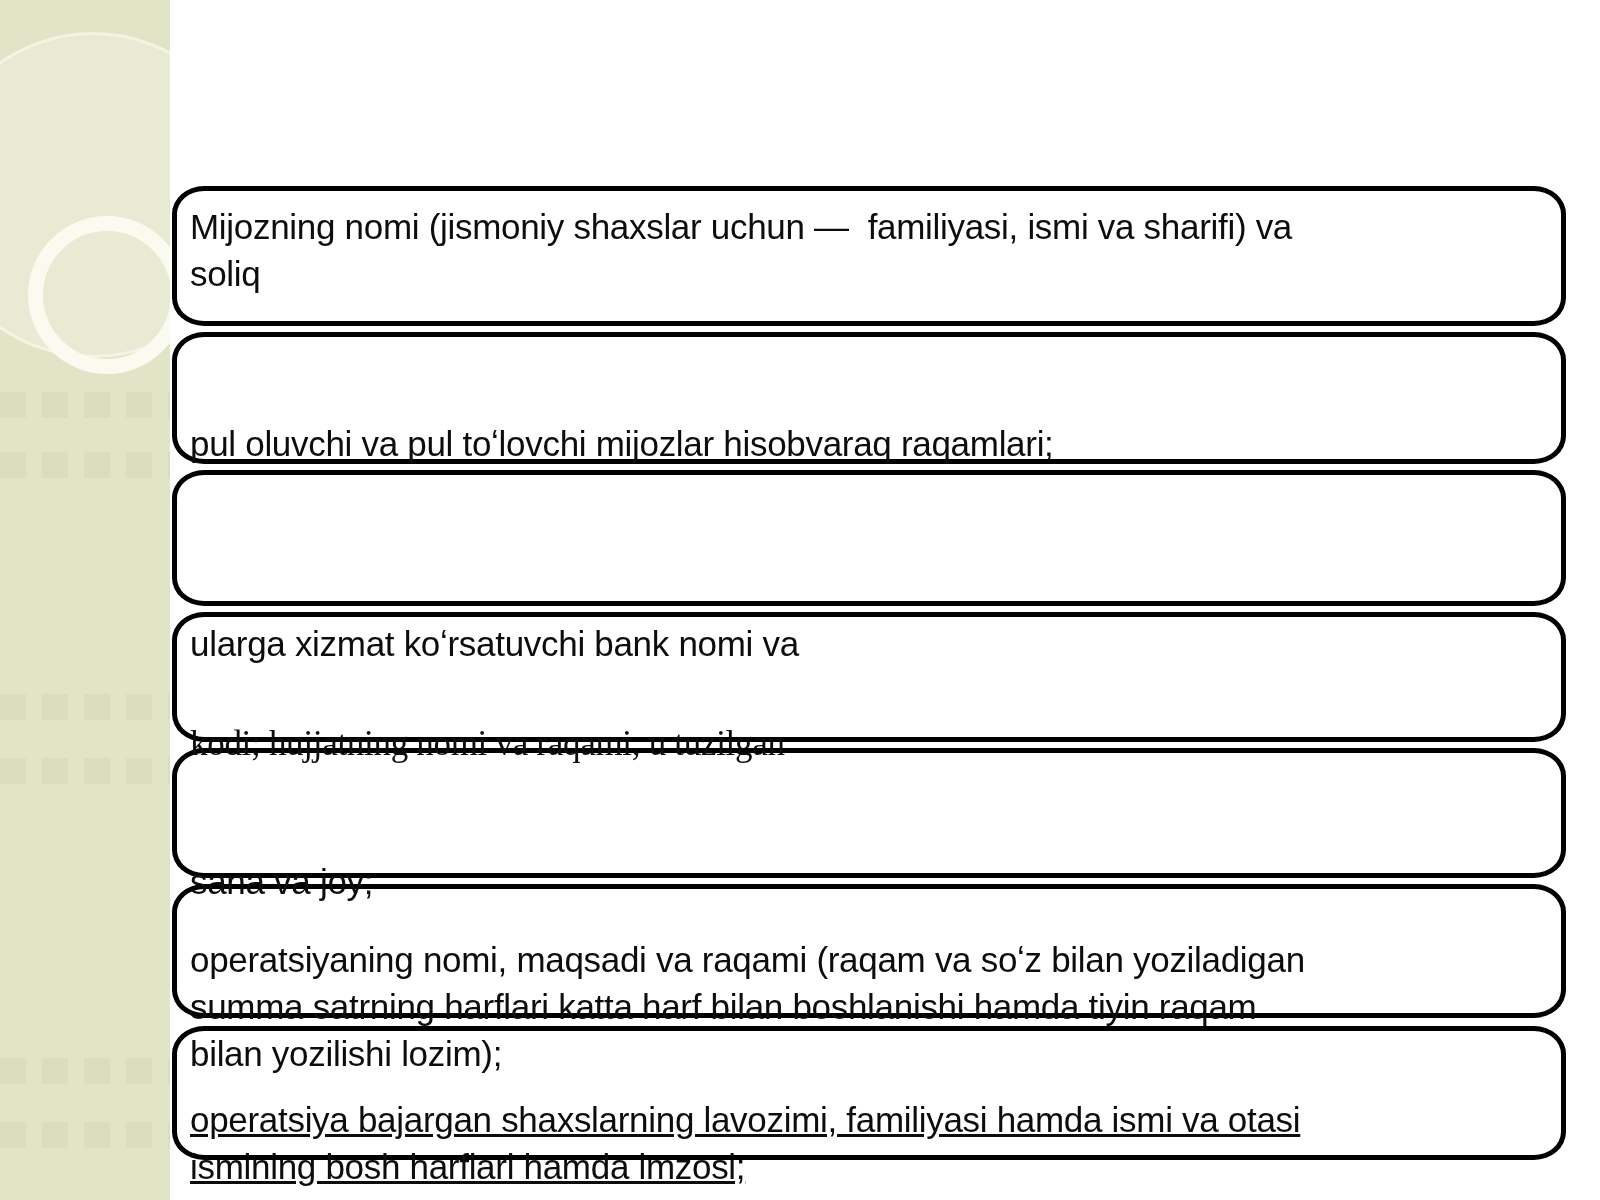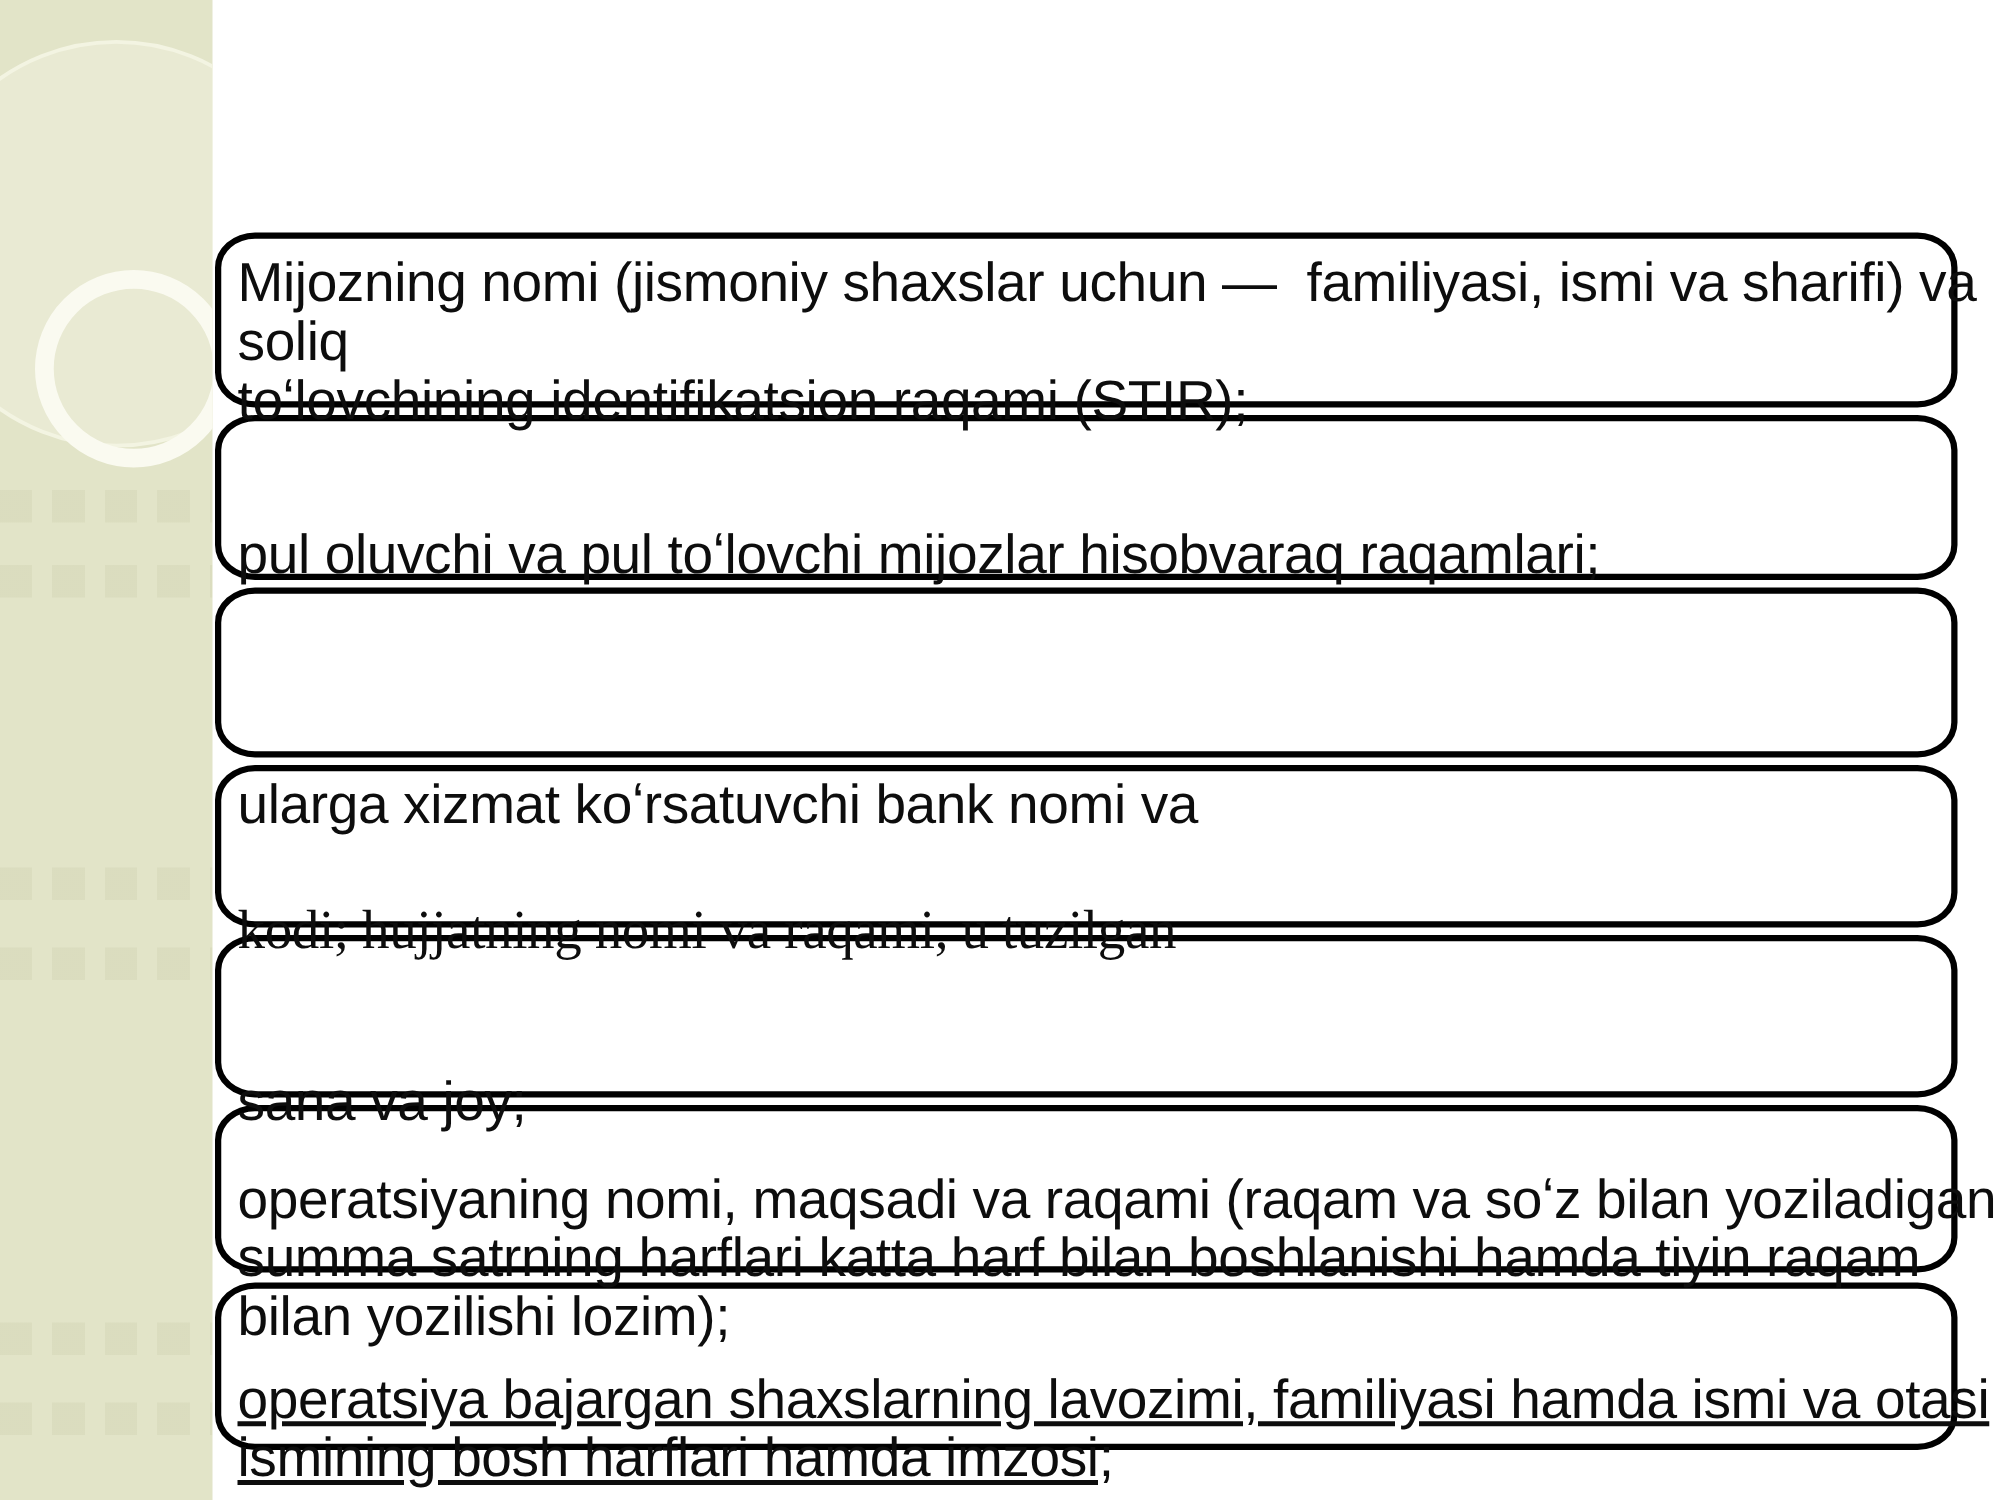--- a/index.html
+++ b/index.html
@@ -37,21 +37,21 @@
   .b2{top:332px;height:132px;}
   .b3{top:470px;height:136px;}
   .b4{top:612px;height:130px;}
   .b5{top:748px;height:130px;}
   .b6{top:884px;height:134px;}
   .b7{top:1026px;height:134px;}
 
   
   .txt{
     position:absolute;left:190px;width:1370px;z-index:5;color:#0d0d0d;
-    font-size:44px;line-height:47px;letter-spacing:-0.3px;
+    font-size:35px;line-height:47px;letter-spacing:-0.3px;
   }
   .txt div{white-space:pre;}
   .t1{top:203px;}
   .t2{top:420px;}
   .t3{top:583px;margin-top:37px;}
   .t4{top:720px;font-family:Liberation Serif, serif;}
   .t5{top:858px;}
   .t6{top:936px;}
   .t7{top:1096px;text-decoration:underline;}
 </style>
@@ -84,21 +84,20 @@
   <div class="box b2"></div>
   <div class="box b3"></div>
   <div class="box b4"></div>
   <div class="box b5"></div>
   <div class="box b6"></div>
   <div class="box b7"></div>
 
   <div class="txt t1">
     <div>Mijozning nomi (jismoniy shaxslar uchun —  familiyasi, ismi va sharifi) va</div>
     <div>soliq</div>
-    <div>toʻlovchining identifikatsion raqami (STIR);</div>
   </div>
 
   <div class="txt t2">
     <div>pul oluvchi va pul toʻlovchi mijozlar hisobvaraq raqamlari;</div>
   </div>
 
   <div class="txt t3">
     <div>ularga xizmat koʻrsatuvchi bank nomi va</div>
   </div>
 

